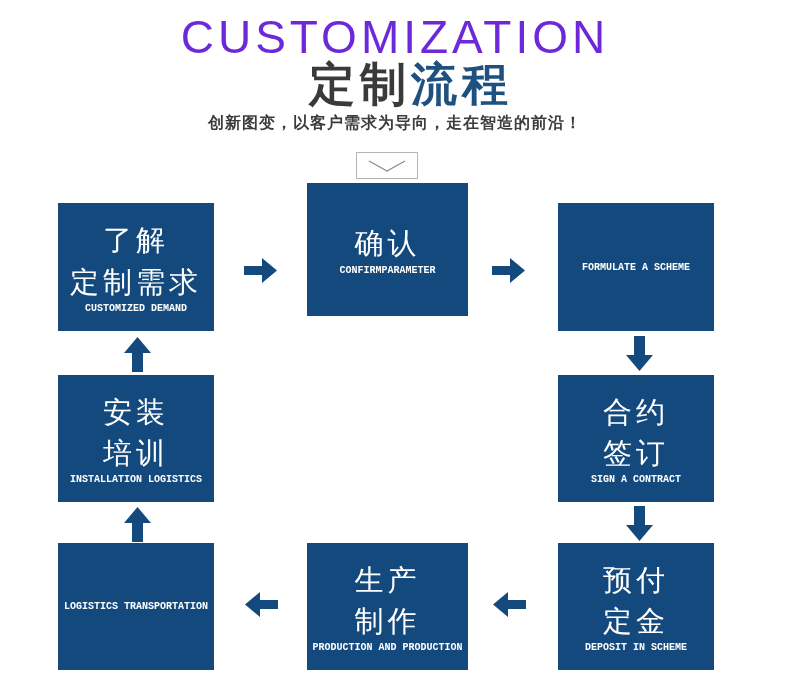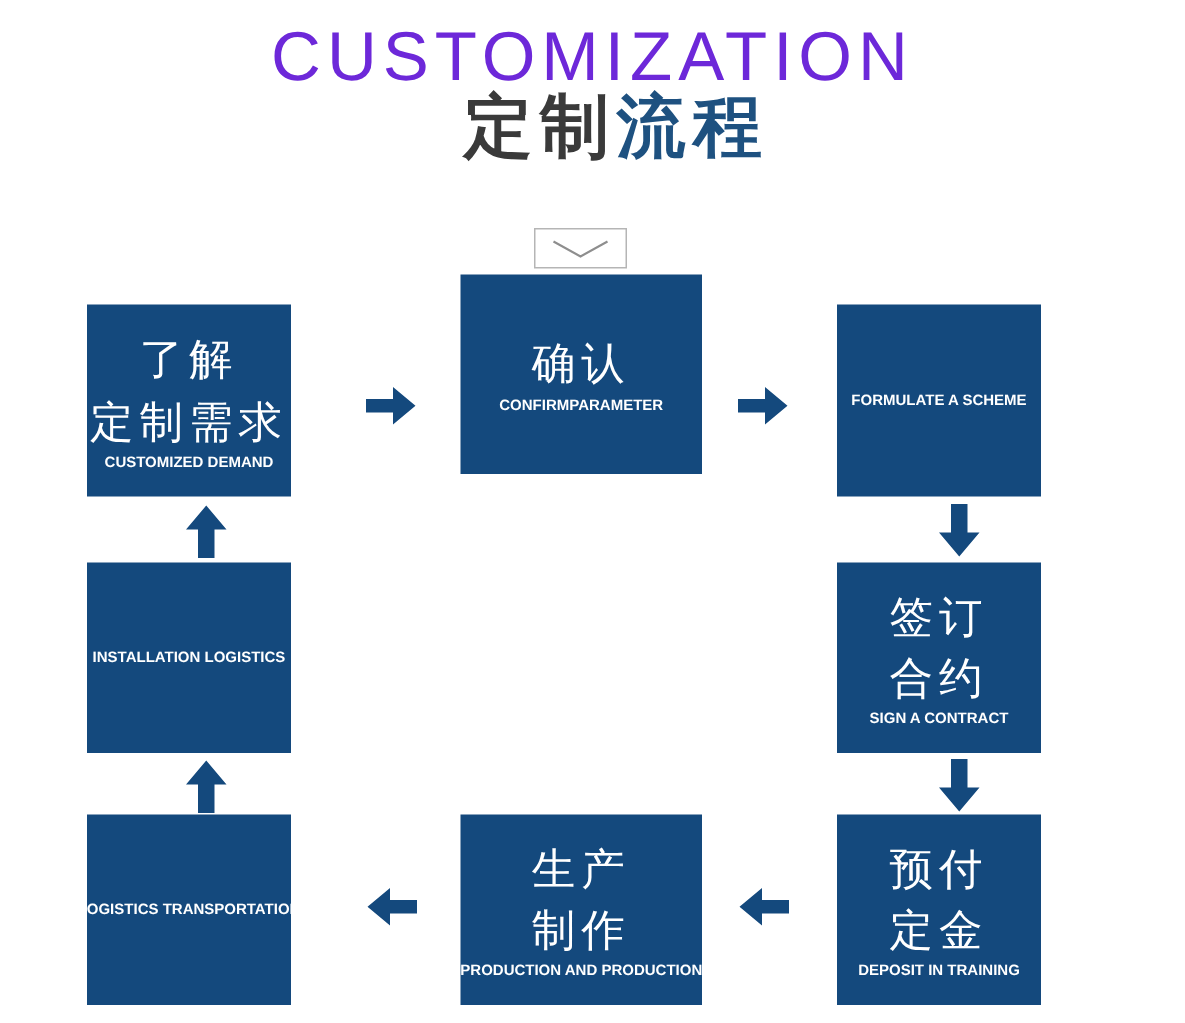--- a/index.html
+++ b/index.html
@@ -26,27 +26,27 @@
     letter-spacing:1px; white-space:nowrap;
   }
   .chevron-box {
     position:absolute; left:356px; top:152px; width:62px; height:27px;
     border:1px solid #b5b5b5; box-sizing:border-box;
     display:flex; align-items:center; justify-content:center;
   }
 
   
   .step {
-    position:absolute; width:136px; background:#14497d; color:#ffffff;
+    position:absolute; width:156px; background:#14497d; color:#ffffff;
     display:flex; flex-direction:column; align-items:center; justify-content:center;
     text-align:center;
   }
   .step .zh { font-size:29px; letter-spacing:4px; line-height:1.42; }
   .step .en {
-    font-family:Liberation Sans, sans-serif; font-weight:bold;
+    font-family:Liberation Mono, monospace; font-weight:bold;
     font-size:10px; margin-top:0; white-space:nowrap;
   }
   #step-1 { left:58px;  top:203px; height:128px; }
   #step-2 { left:307px; top:183px; height:133px; width:161px;text-align:right; }
   #step-3 { left:558px; top:203px; height:128px; }
   #step-4 { left:558px; top:375px; height:127px; }
   #step-5 { left:558px; top:543px; height:127px;align-items:center; }
   #step-6 { left:307px; top:543px; height:127px; width:161px;align-items:center; }
   #step-7 { left:58px;  top:543px; height:127px; }
   #step-8 { left:58px;  top:375px; height:127px; }
@@ -63,20 +63,21 @@
 </style>
 </head>
 <body>
 
 <div class="page">
 
   <div class="bg-word">CUSTOMIZATION</div>
 
   <h1 class="title"><span class="t1">定制</span><span class="t2">流程</span></h1>
 
+  <div class="subtitle">创新图变，以客户需求为导向，走在智造的前沿！</div>
 
   <div class="chevron-box">
     <svg width="44" height="16" viewBox="0 0 44 16">
       <polyline points="4,3 22,13 40,3" fill="none" stroke="#8e8e8e" stroke-width="1.4"></polyline>
     </svg>
   </div>
 
   <div class="step" id="step-1">
     <div class="zh">
       <div>了解</div>
@@ -91,47 +92,51 @@
     </div>
     <div class="en">CONFIRMPARAMETER</div>
   </div>
 
   <div class="step" id="step-3">
     <div class="en">FORMULATE A SCHEME</div>
   </div>
 
   <div class="step" id="step-4">
     <div class="zh">
+      <div>合约</div>
       <div>签订</div>
-      <div>合约</div>
     </div>
     <div class="en">SIGN A CONTRACT</div>
   </div>
 
   <div class="step" id="step-5">
     <div class="zh">
       <div>预付</div>
       <div>定金</div>
     </div>
-    <div class="en">DEPOSIT IN TRAINING</div>
+    <div class="en">DEPOSIT IN SCHEME</div>
   </div>
 
   <div class="step" id="step-6">
     <div class="zh">
       <div>生产</div>
       <div>制作</div>
     </div>
     <div class="en">PRODUCTION AND PRODUCTION</div>
   </div>
 
   <div class="step" id="step-7">
     <div class="en">LOGISTICS TRANSPORTATION</div>
   </div>
 
   <div class="step" id="step-8">
+    <div class="zh">
+      <div>安装</div>
+      <div>培训</div>
+    </div>
     <div class="en">INSTALLATION LOGISTICS</div>
   </div>
 
   <svg class="arrow" id="ar1" width="34" height="27" viewBox="0 0 34 27">
     <path d="M0 9 H18 V1 L33 13.5 L18 26 V18 H0 Z" fill="#14497d"></path>
   </svg>
   <svg class="arrow" id="ar2" width="34" height="27" viewBox="0 0 34 27">
     <path d="M0 9 H18 V1 L33 13.5 L18 26 V18 H0 Z" fill="#14497d"></path>
   </svg>
   <svg class="arrow" id="ad1" width="29" height="36" viewBox="0 0 29 36">

